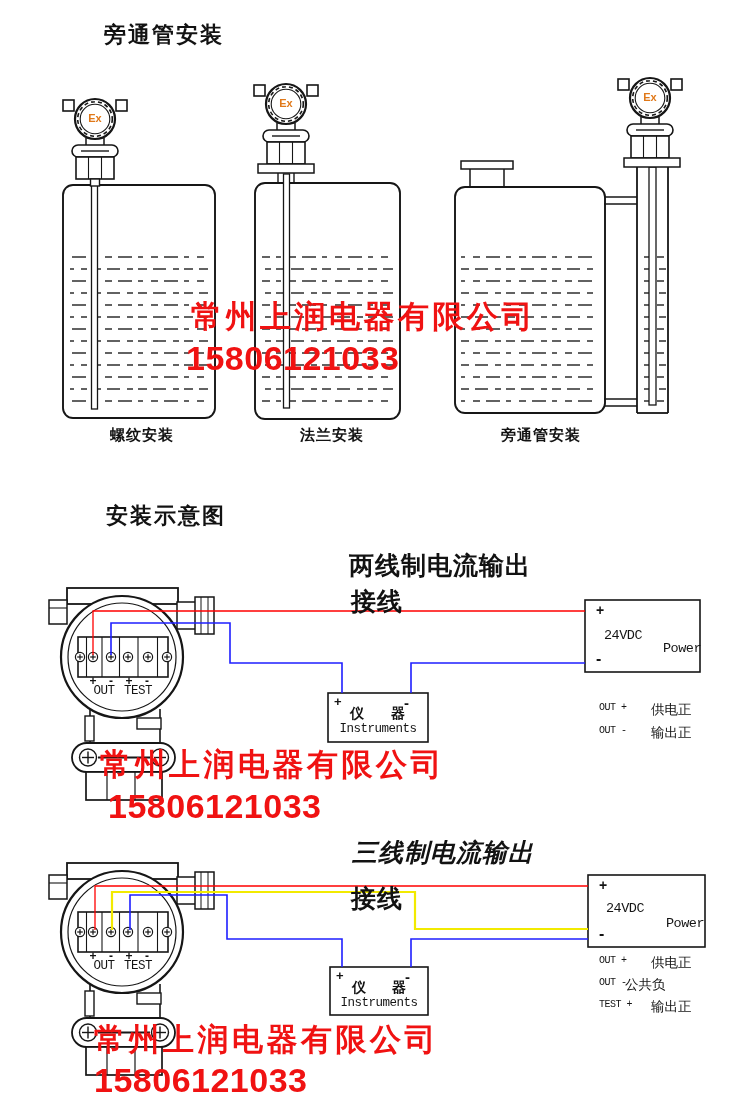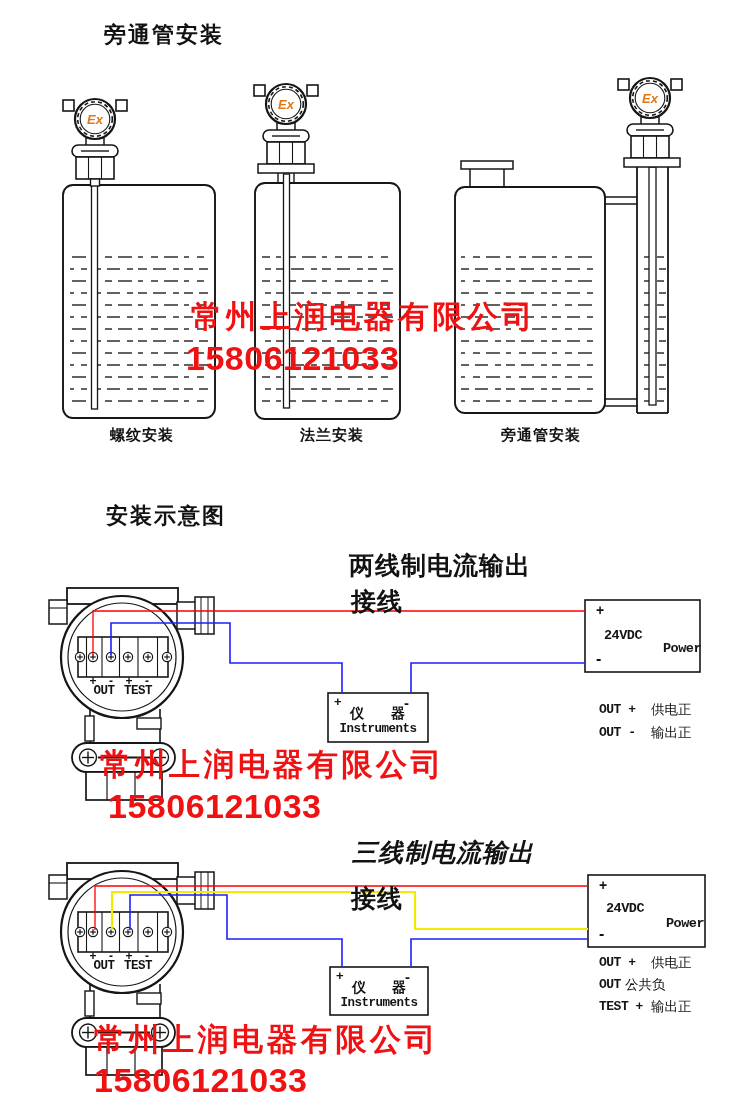--- a/index.html
+++ b/index.html
@@ -5,29 +5,29 @@
   html,body{margin:0;padding:0;background:#ffffff;}
   #stage{position:relative;width:750px;height:1107px;background:#ffffff;overflow:hidden;
          font-family:"Liberation Sans",sans-serif;color:#111;}
   #lineart{position:absolute;left:0;top:0;}
   .t{position:absolute;white-space:nowrap;line-height:1;}
   .c{transform:translateX(-50%);}
   .cjk{font-weight:bold;color:#121212;}
   .sec-title{font-size:22px;letter-spacing:2px;}
   .sub{font-size:25px;letter-spacing:1px;}
   .tank-label{font-size:15px;letter-spacing:1px;}
-  .lat{font-family:"Liberation Mono","DejaVu Sans Mono",monospace;font-weight:bold;
+  .lat{font-family:"Liberation Mono","DejaVu Sans Mono",monospace;font-weight:normal;
        letter-spacing:-0.5px;color:#141414;}
   .mark{font-size:12px;font-weight:bold;color:#141414;}
   .wm{color:#f01212;font-weight:bold;}
   .wm-co{font-size:31px;letter-spacing:3.5px;font-family:Liberation Mono, monospace;}
   .wm-ph{font-size:34px;letter-spacing:0.5px;}
-  .ex{font-size:13px;font-weight:bold;color:#e07818;font-style:italic;}
+  .ex{font-size:11px;font-weight:bold;color:#e07818;}
   .leg-cn{font-size:13.5px;font-weight:normal;}
-  .leg-lat{font-size:13px;}
+  .leg-lat{font-size:10px;}
 </style>
 </head>
 <body>
 
 <div id="stage">
 
   <svg id="lineart" width="750" height="1107" viewBox="0 0 750 1107">
     <defs>
 
       <pattern id="liq" width="46" height="24" patternUnits="userSpaceOnUse">

